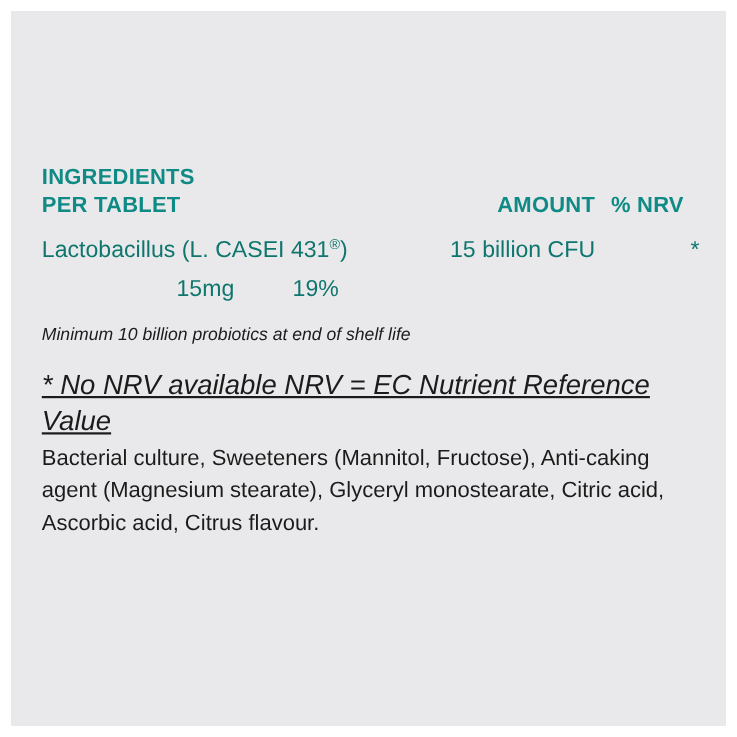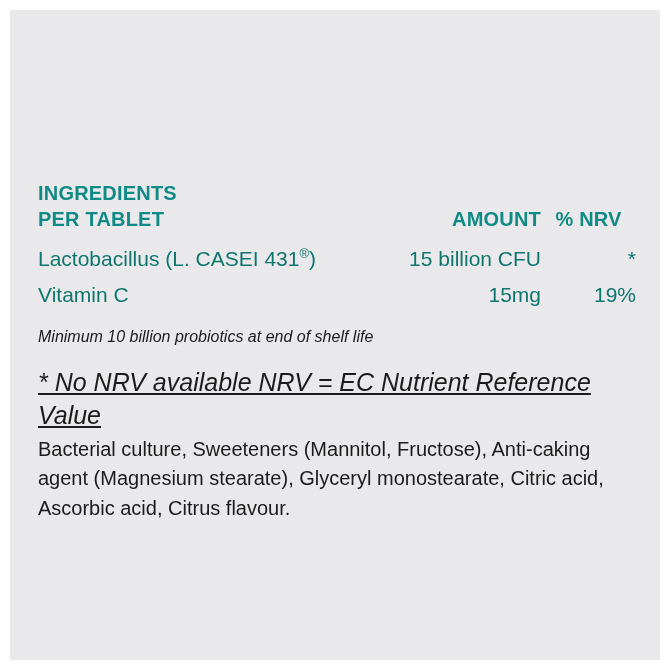--- a/index.html
+++ b/index.html
@@ -34,21 +34,21 @@
     align-items: flex-end;
     color: #0f8a84;
     font-weight: bold;
     font-size: 20px;
     letter-spacing: 0.2px;
   }
   .header-left {
     flex: 1 1 auto;
     line-height: 1.30;
   }
-  .header-left .l1 { display: block; margin-top: 32px; }
+  .header-left .l1 { display: block; }
   .header-left .l2 { display: block; }
   .header-amount {
     flex: 0 0 auto;
     width: 175px;
     text-align: right;
     padding-bottom: 1px;
     margin-top: 24px;
   }
   .header-nrv {
     flex: 0 0 auto;
@@ -126,21 +126,20 @@
 
     <div class="rows">
 
       <div class="nutrient-row">
         <div class="name"><span>Lactobacillus (L. CASEI 431</span><span class="sup">®</span><span>)</span></div>
         <div class="amount">15 billion CFU</div>
         <div class="nrv">*</div>
       </div>
 
       <div class="nutrient-row">
-        <div class="name"><span>Vitamin C</span><span class="sup"></span><span></span></div>
         <div class="amount">15mg</div>
         <div class="nrv">19%</div>
       </div>
 
     </div>
 
     <div class="note">Minimum 10 billion probiotics at end of shelf life</div>
     <div class="note2">* No NRV available   NRV = EC Nutrient Reference Value</div>
     <div class="ingredients">Bacterial culture, Sweeteners (Mannitol, Fructose), Anti-caking agent (Magnesium stearate), Glyceryl monostearate, Citric acid, Ascorbic acid, Citrus flavour.</div>
 

